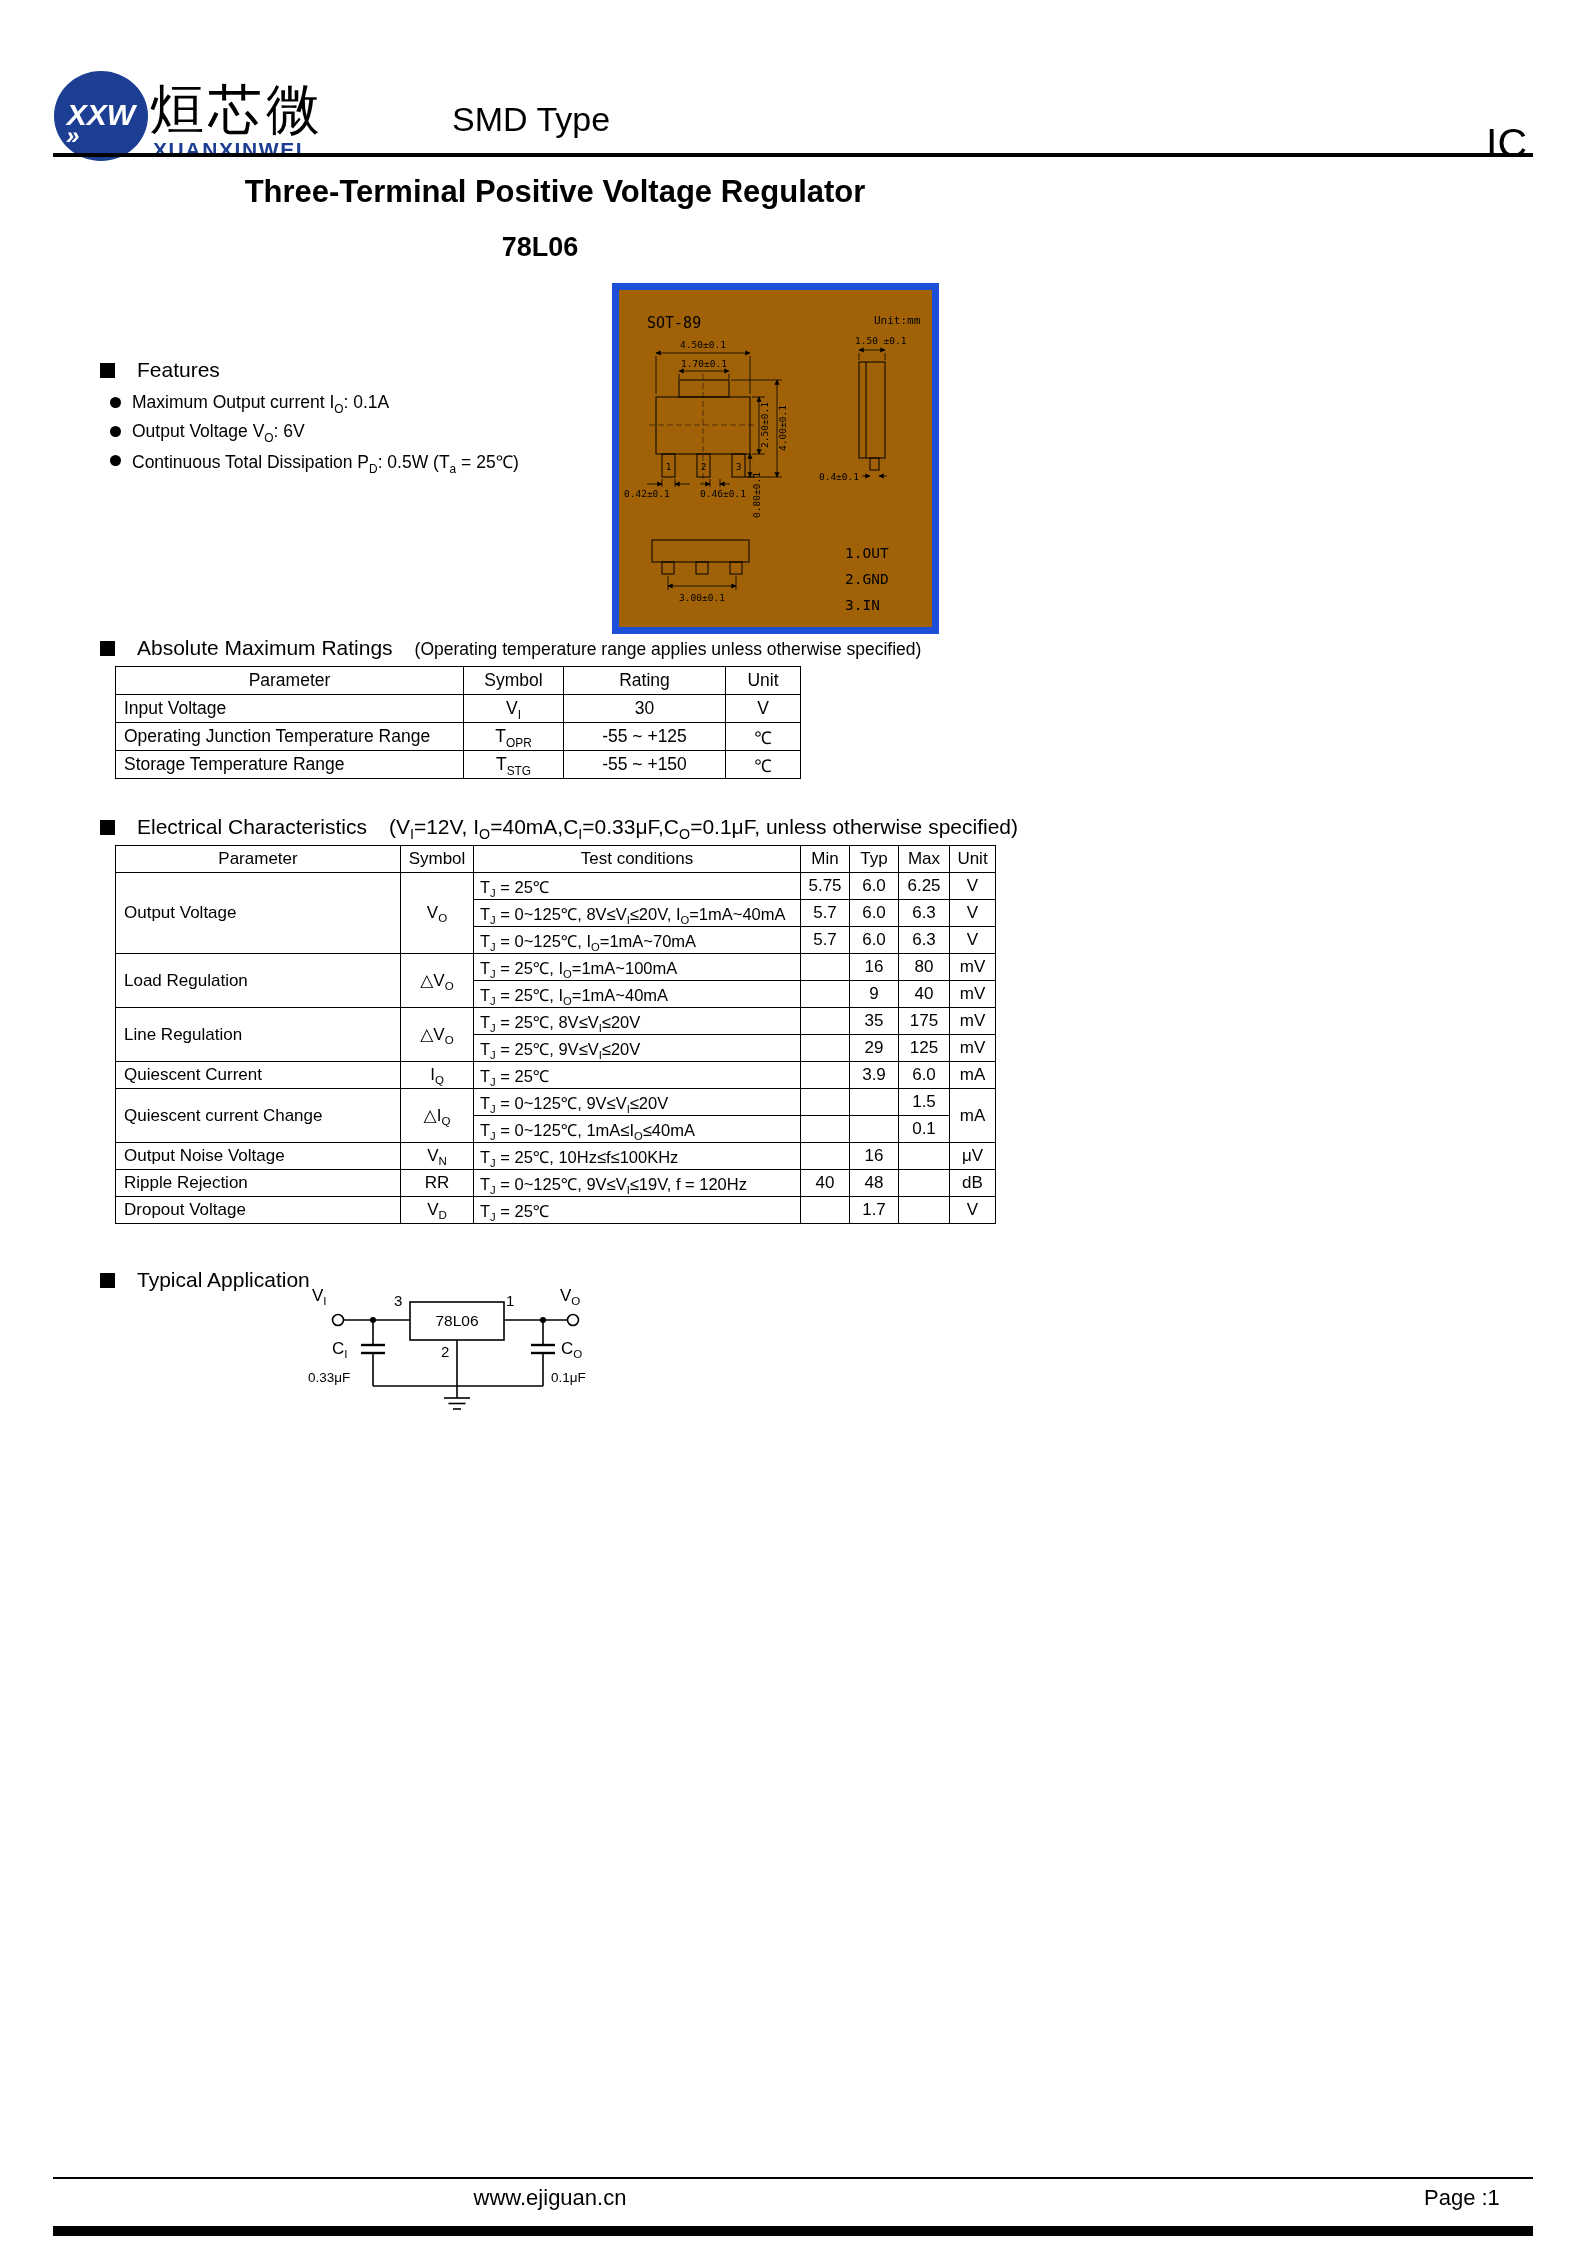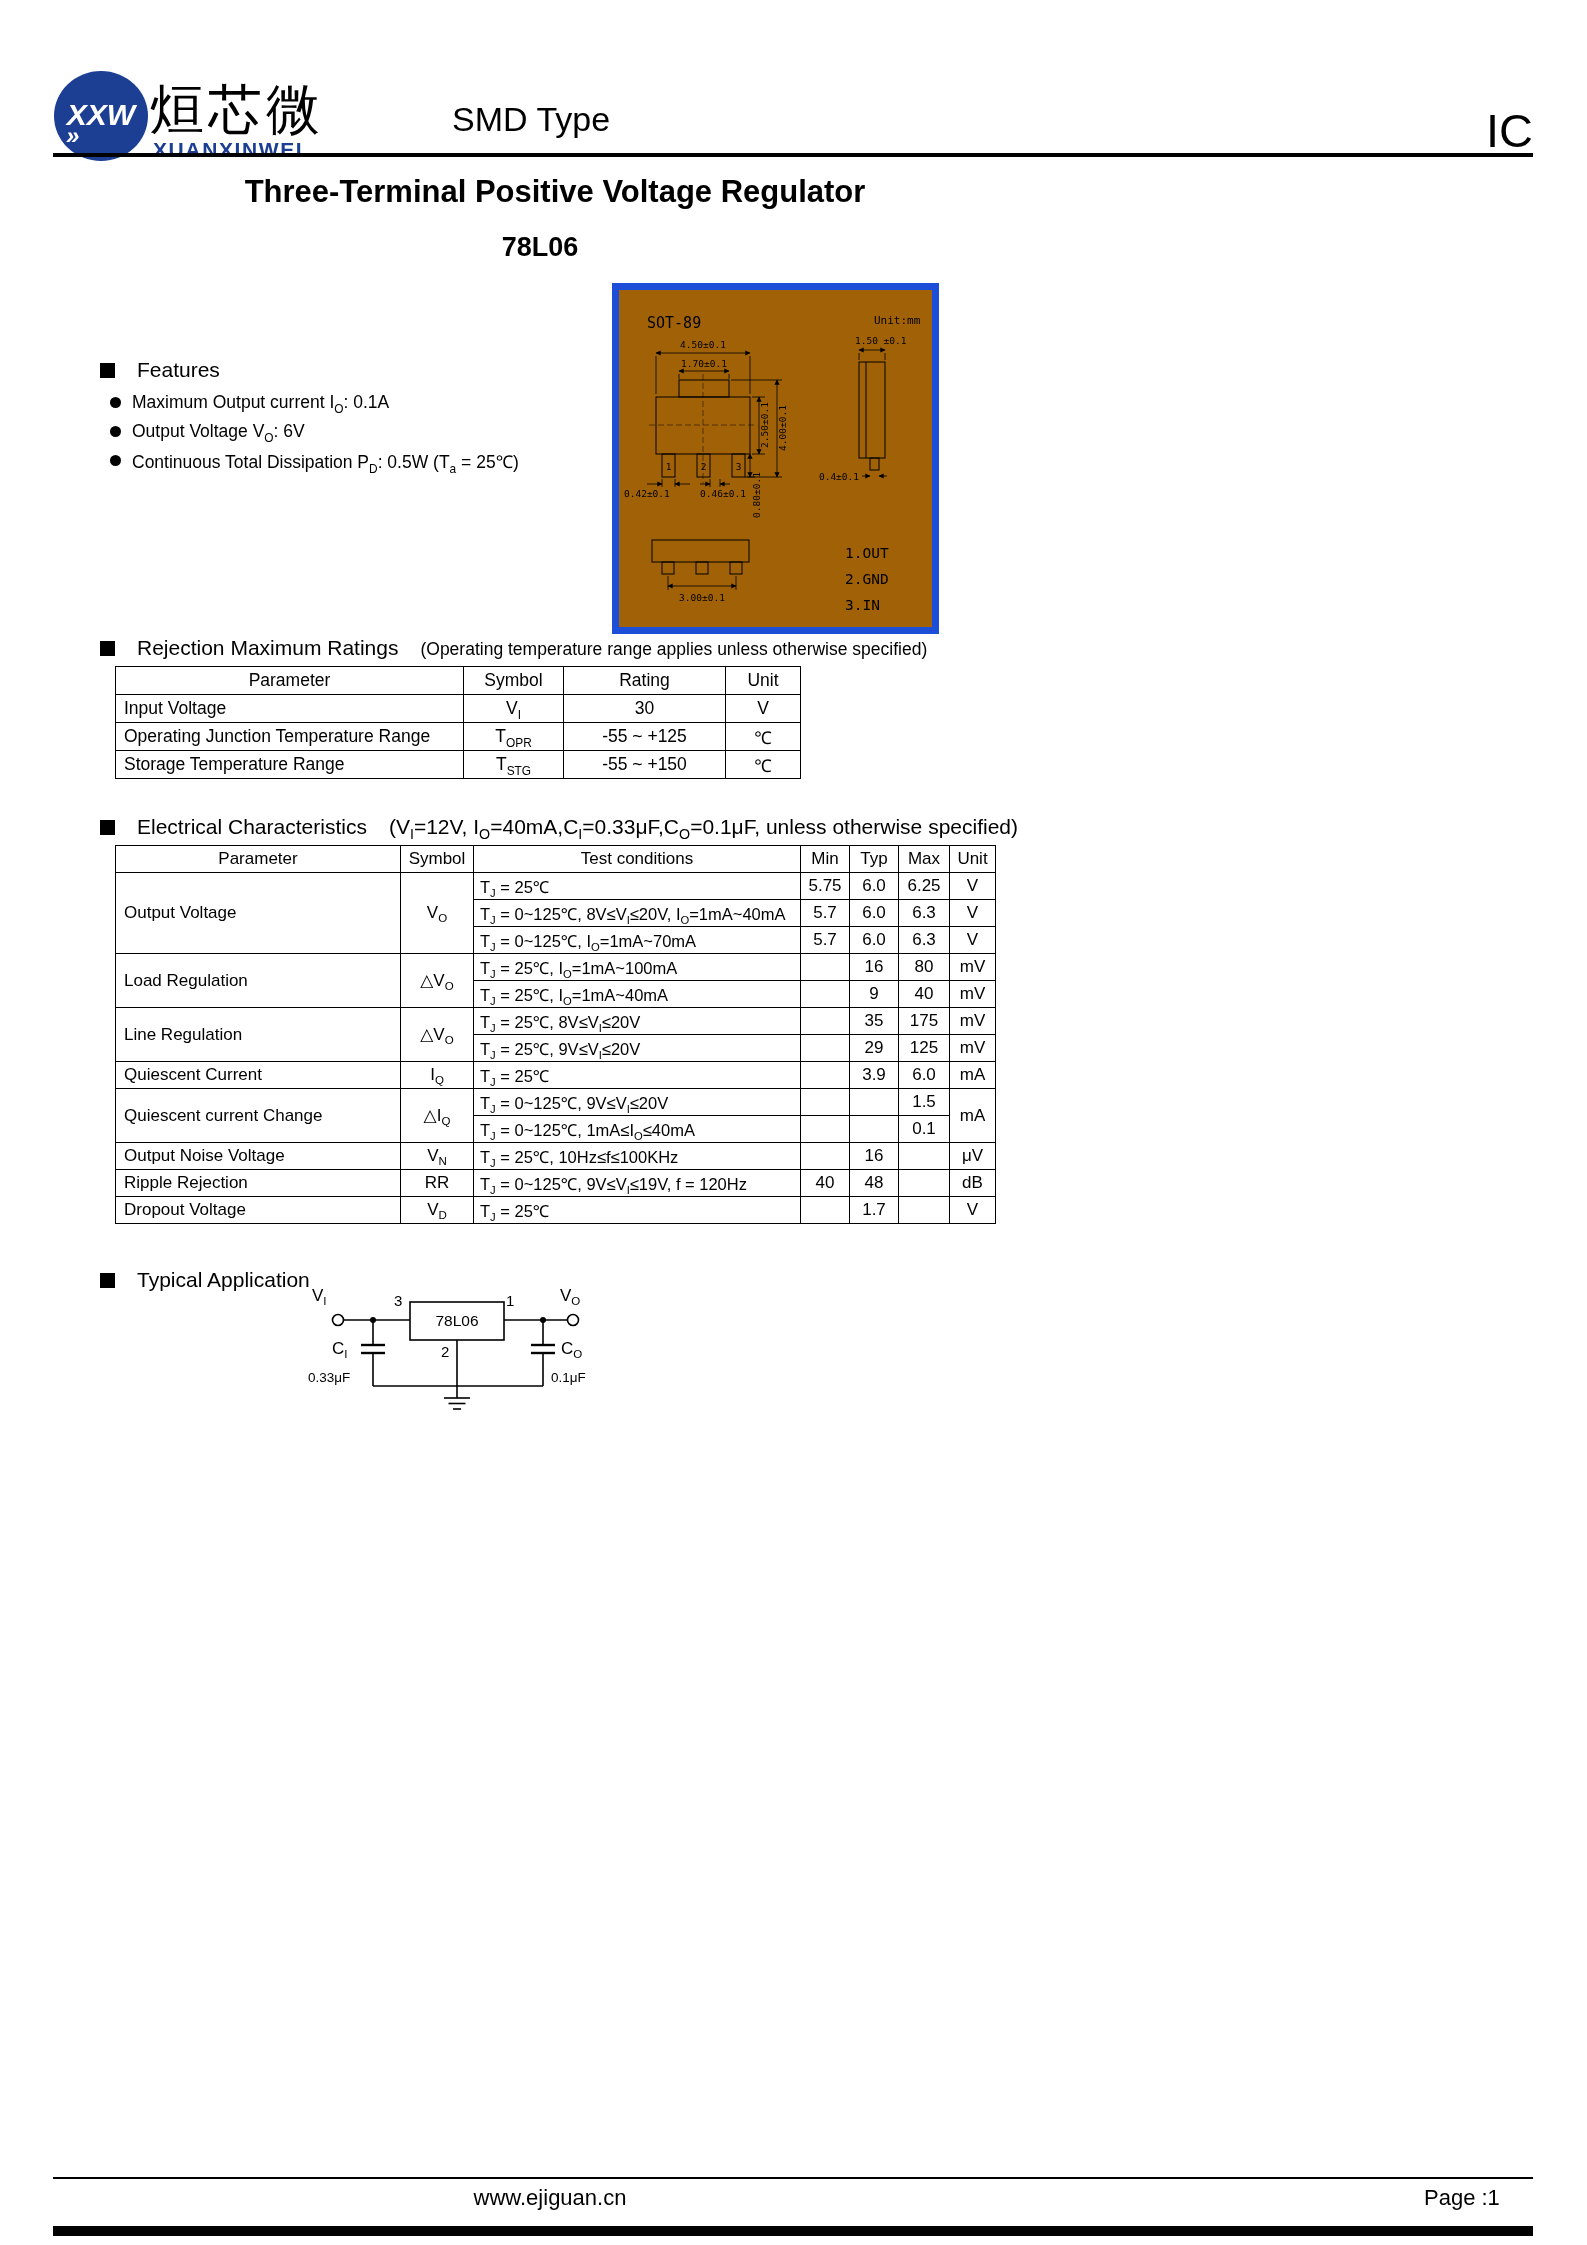--- a/index.html
+++ b/index.html
@@ -7,21 +7,21 @@
   body{font-family:"Liberation Sans",sans-serif;color:#000}
   .page{position:relative;width:1587px;height:2245px;background:#fff;overflow:hidden}
   .abs{position:absolute}
   sub{font-size:68%;line-height:0}
 
   
   .logo{left:52px;top:68px;width:98px;height:96px}
   .brand-cn{left:150px;top:74px;font-size:54px;font-weight:400;letter-spacing:4px;font-family:"DejaVu Sans",sans-serif}
   .brand-en{left:153px;top:138px;font-size:21px;font-weight:700;letter-spacing:1.6px;color:#1c3f94}
   .doc-type{left:452px;top:100px;font-size:34px}
-  .category{left:1486px;top:103px;font-size:47px}
+  .category{left:1486px;top:120px;font-size:41px}
   .header-rule{left:53px;top:153px;width:1480px;height:4px;background:#000}
   .title{left:100px;top:174px;width:910px;text-align:center;font-size:31px;font-weight:700}
   .part{left:100px;top:232px;width:880px;text-align:center;font-size:27px;font-weight:700}
 
   
   .pkg-box{left:612px;top:283px;width:327px;height:351px;border:7px solid #1d4ed8;background:#a16207}
   .pkg-box svg{display:block}
   .dim{font-family:"DejaVu Sans Mono",monospace;font-size:9.5px;fill:#000}
   .pkg-name{font-family:"DejaVu Sans Mono",monospace;font-size:15px;fill:#000}
   .pkg-unit{font-family:"DejaVu Sans Mono",monospace;font-size:11px;fill:#000}
@@ -196,21 +196,21 @@
         </li>
         <li>
           <span class="bullet"></span>
           <span>Continuous Total Dissipation P<sub>D</sub>: 0.5W (T<sub>a</sub> = 25℃)</span>
         </li>
       </ul>
   </div>
 
   <div class="abs sec-head sec1">
     <span class="sq"></span>
-    <span class="sec-title">Rejection Maximum Ratings</span>
+    <span class="sec-title">Absolute Maximum Ratings</span>
     <span class="sec-note">(Operating temperature range applies unless otherwise specified)</span>
   </div>
   <table class="abs t1">
     <colgroup>
         <col style="width:348px">
         <col style="width:100px">
         <col style="width:162px">
         <col style="width:75px">
       </colgroup>
     <thead>

